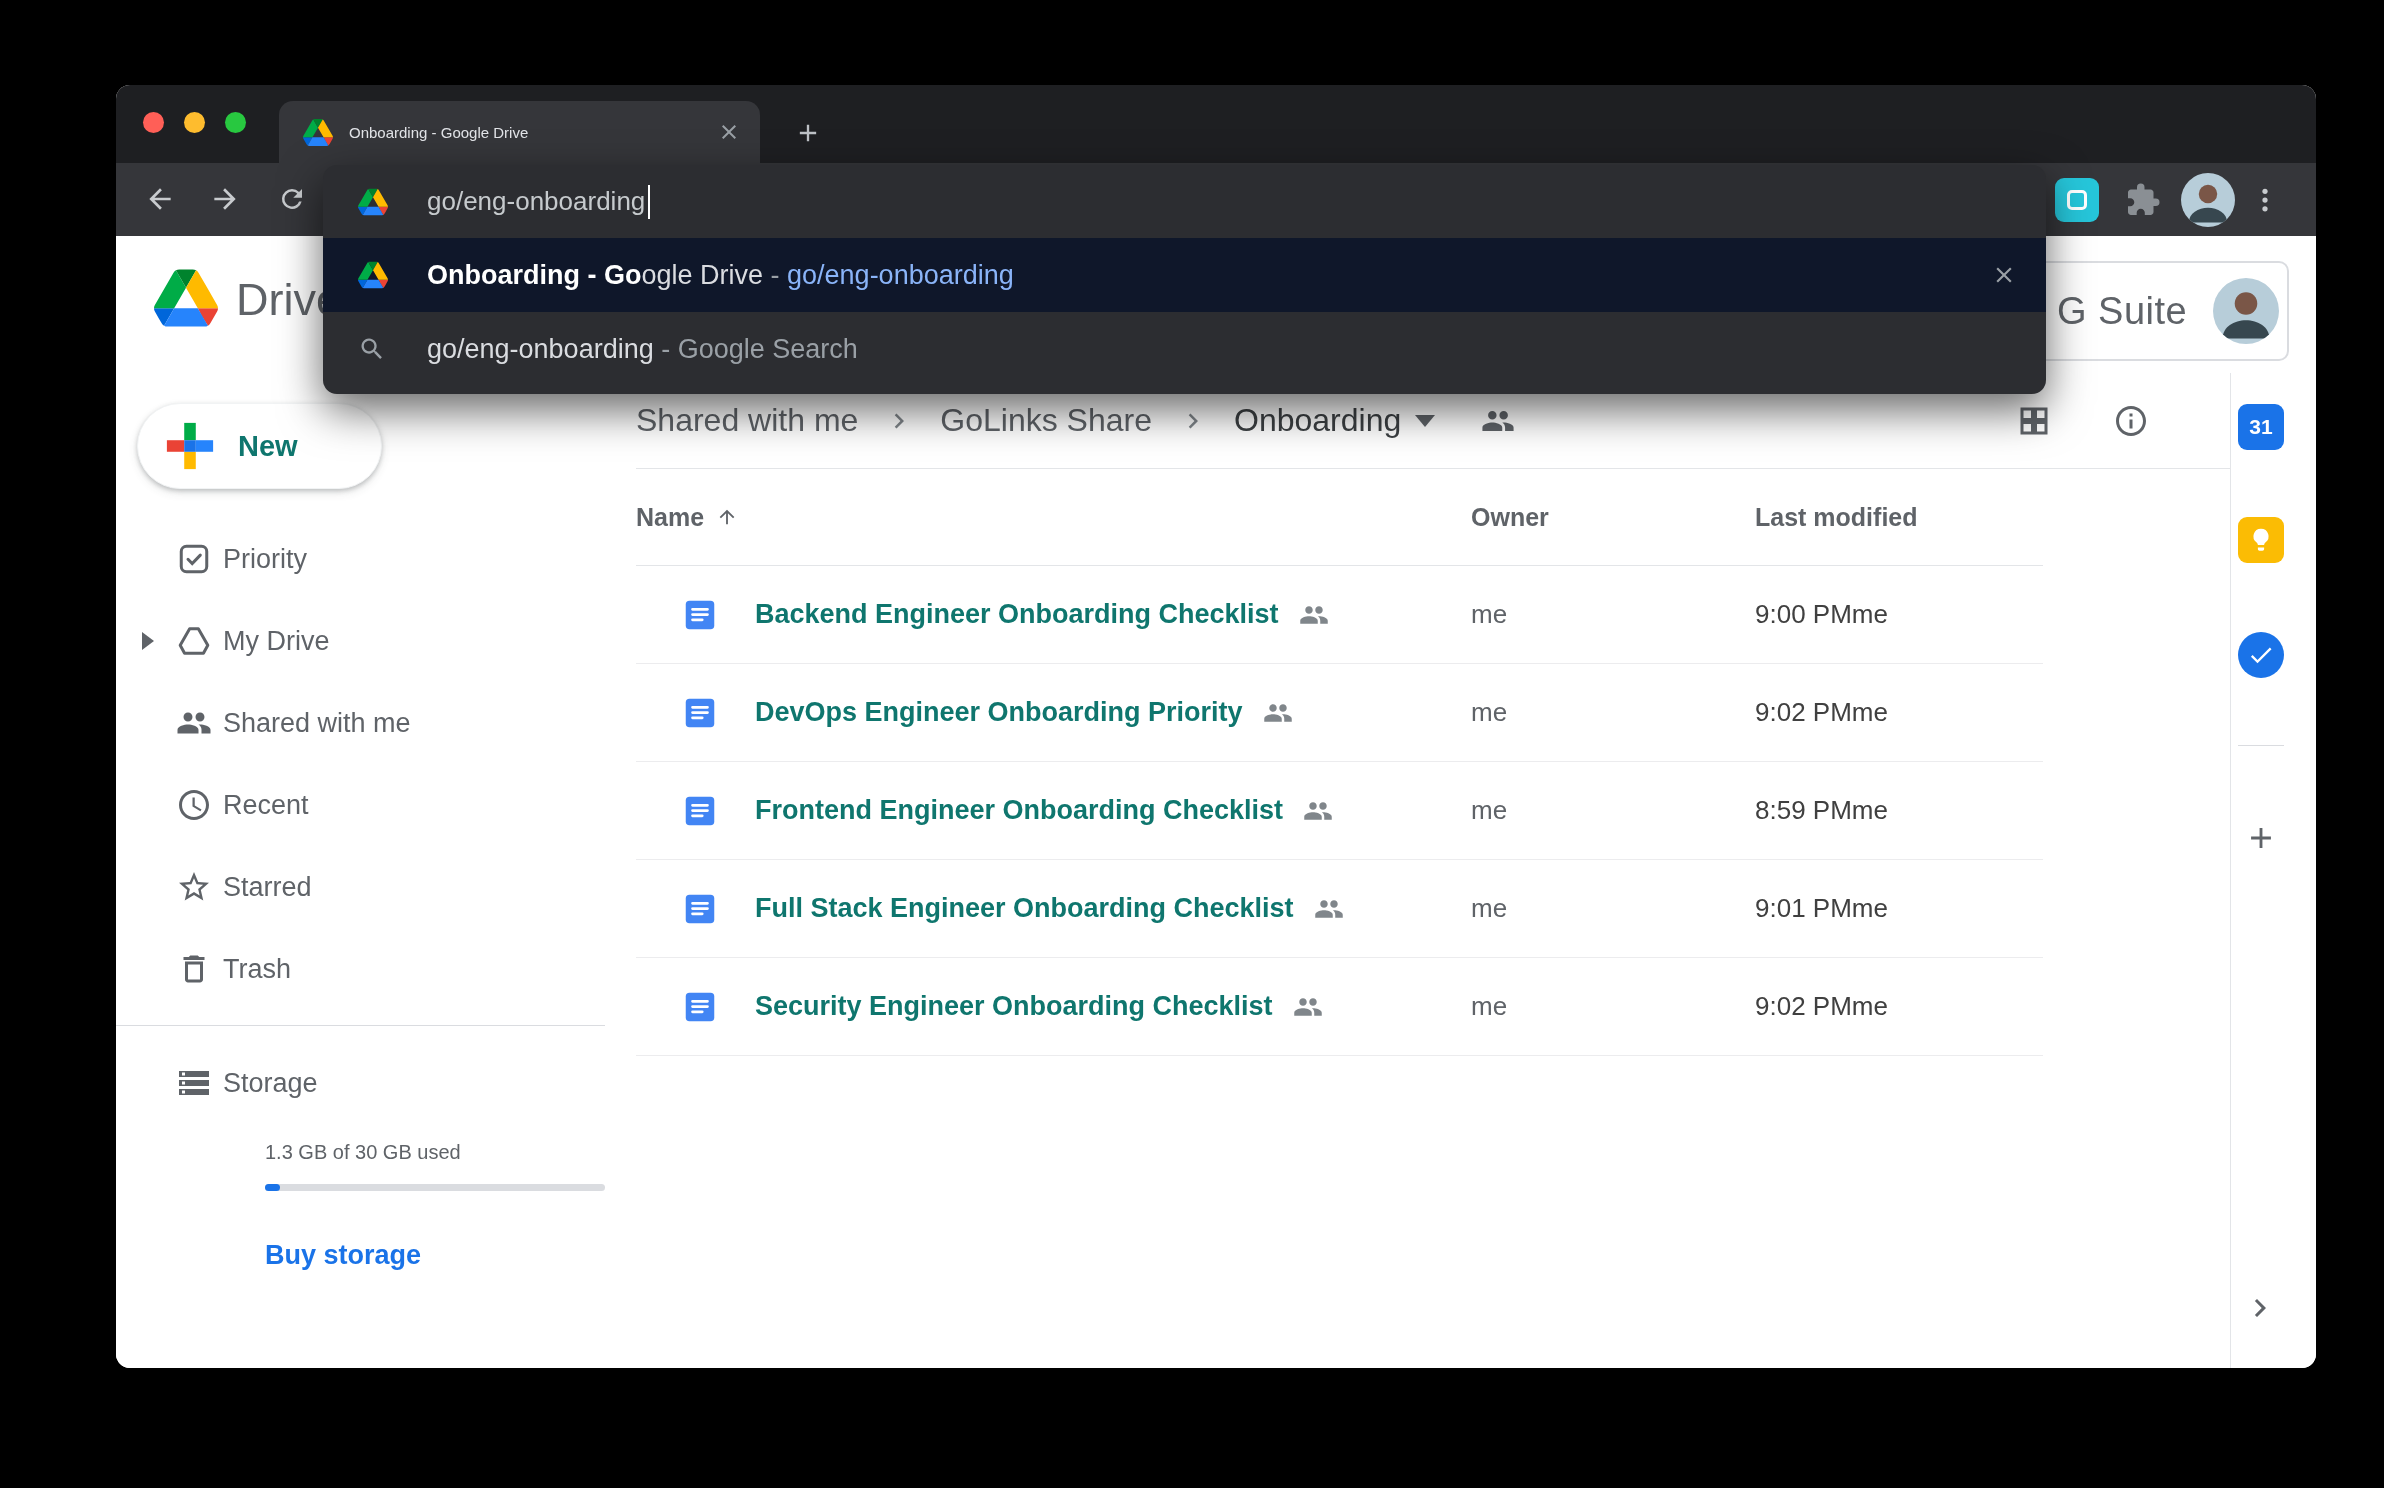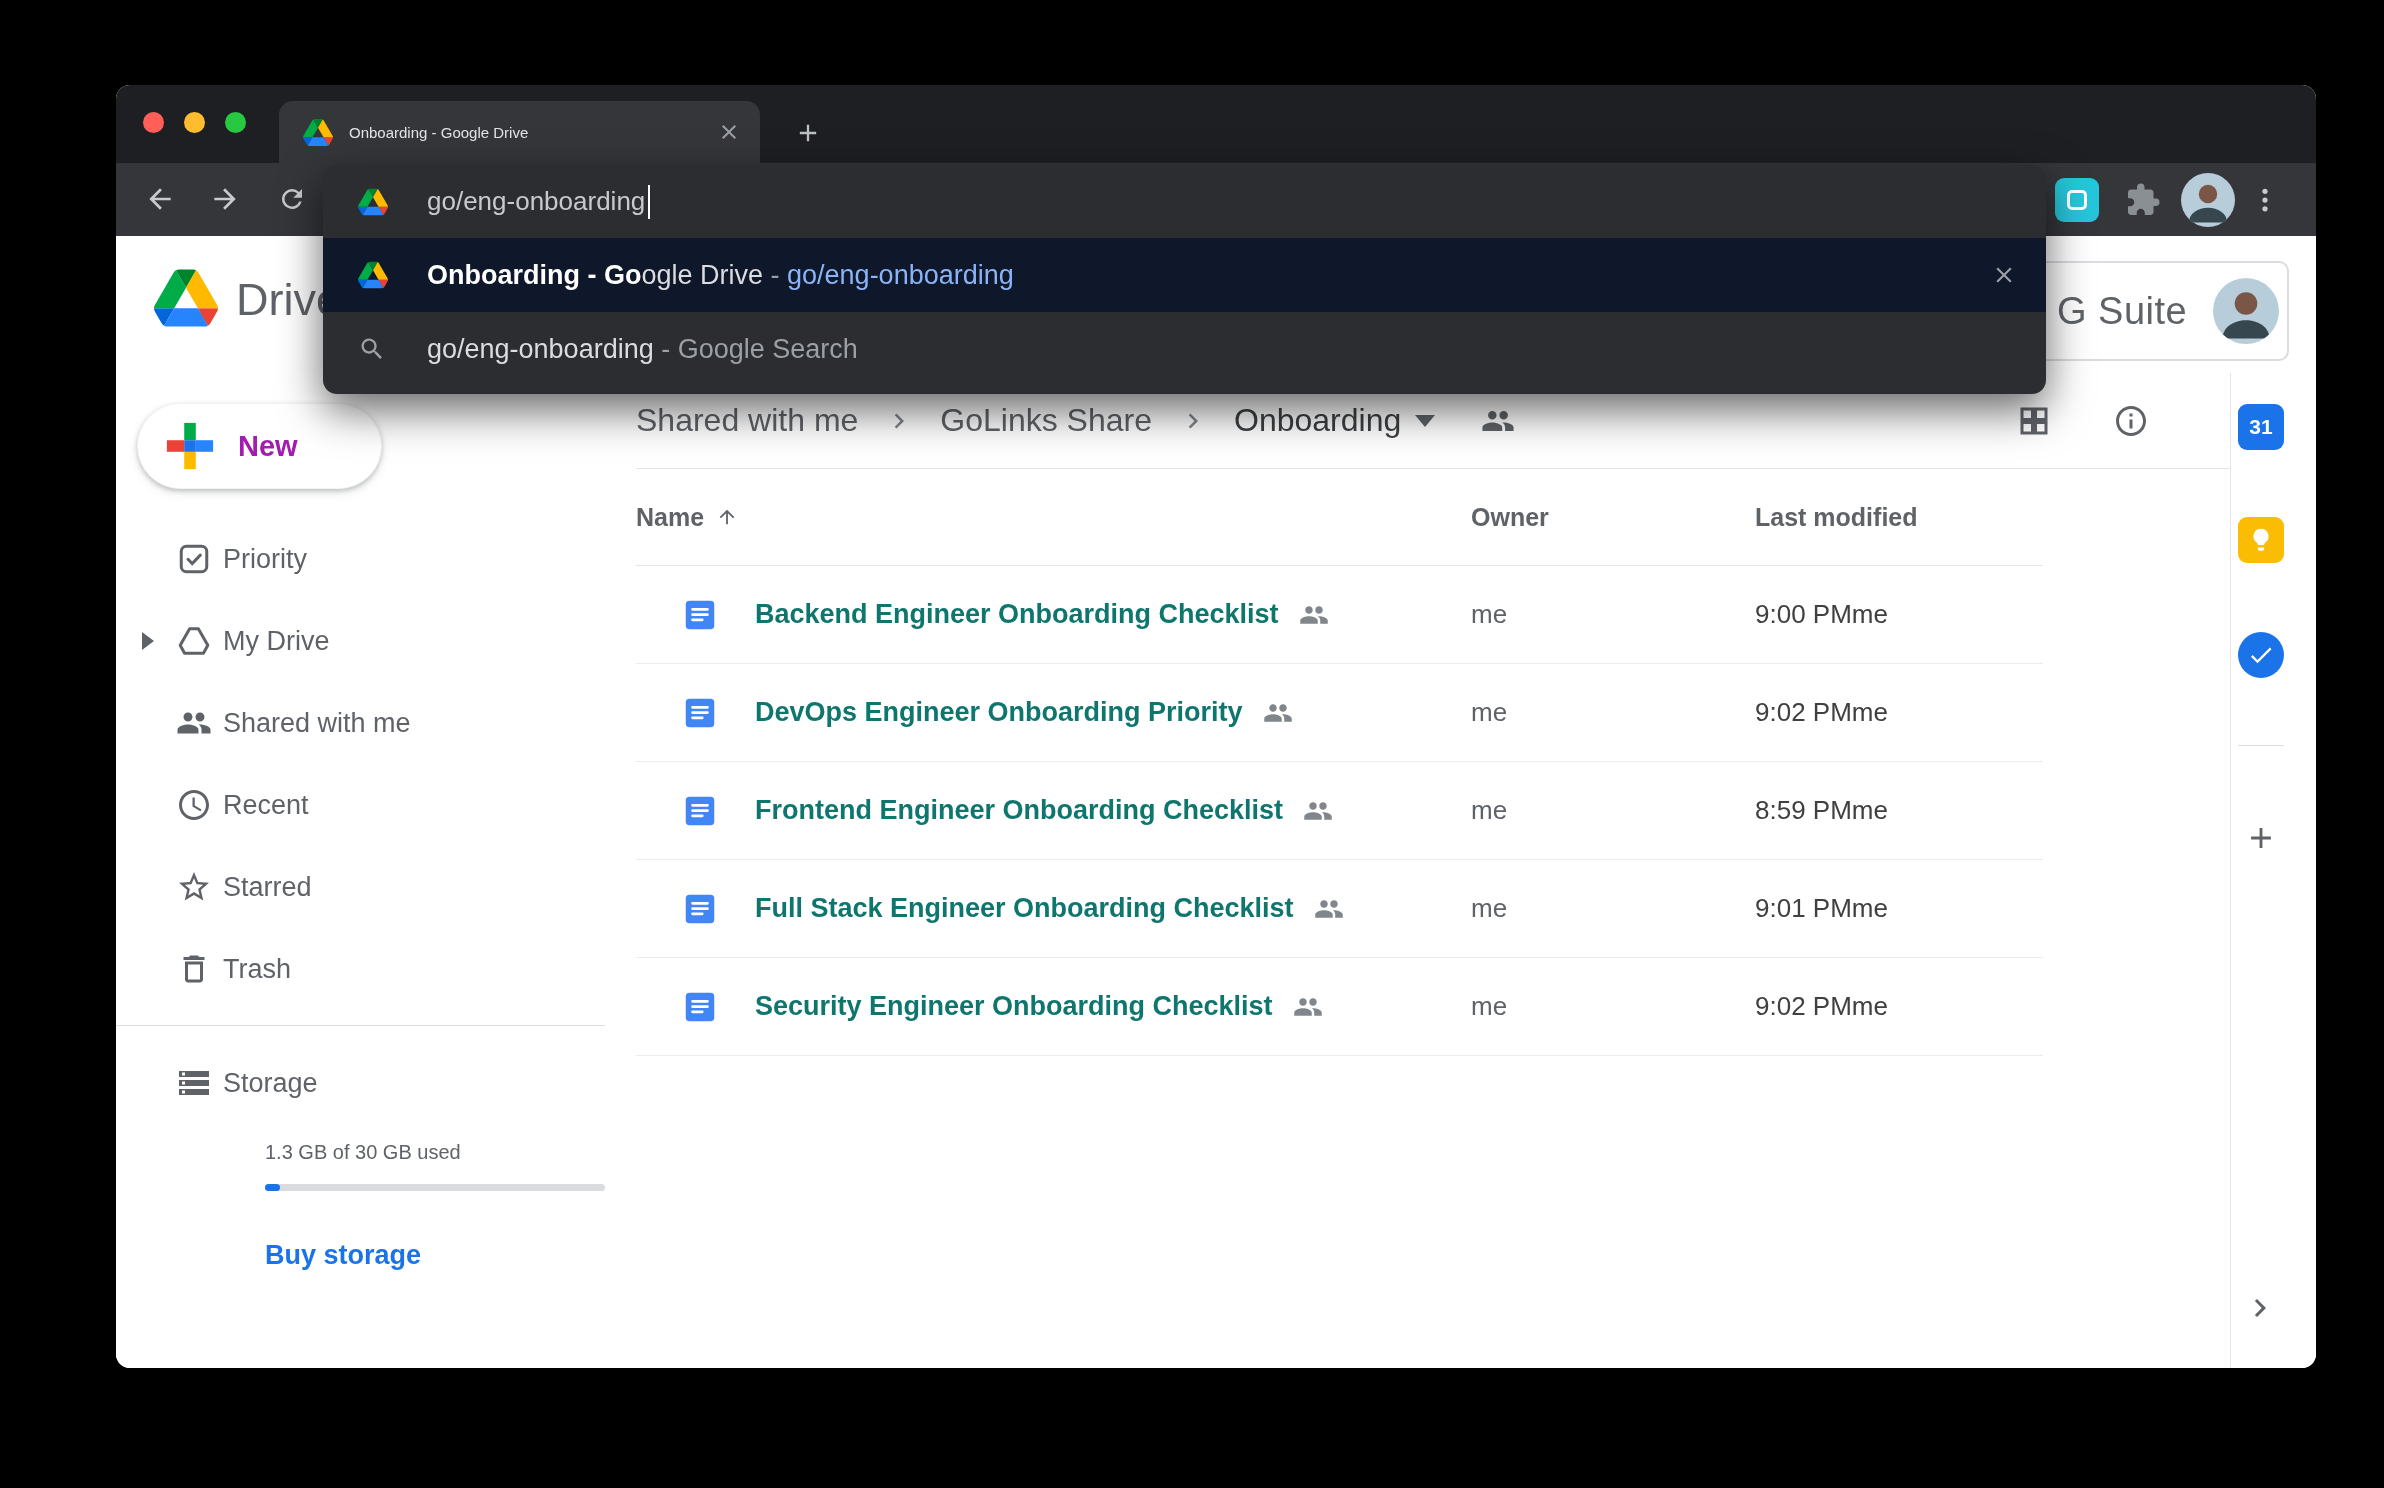--- a/index.html
+++ b/index.html
@@ -59,21 +59,21 @@
 
   .gsuite-box { position:absolute; left:1909px; top:25px; width:264px; height:100px;
                 border:2px solid #dadce0; border-radius:10px; display:flex; align-items:center; }
   .gsuite-label { margin-left:30px; font-size:38px; color:#5f6368; letter-spacing:.5px; }
   .avatar-lg { margin-left:auto; margin-right:8px; width:66px; height:66px; border-radius:50%; overflow:hidden; }
 
   .new-btn { position:absolute; left:21px; top:167px; width:245px; height:86px; background:#fff;
              border:1px solid #f1f3f4; border-radius:44px; display:flex; align-items:center;
              box-shadow:0 2px 4px rgba(60,64,67,.25), 0 4px 10px rgba(60,64,67,.12); }
   .new-btn svg { margin-left:26px; }
-  .new-label { margin-left:22px; font-size:29px; color:#a21caf; font-weight:bold; }
+  .new-label { margin-left:22px; font-size:29px; color:#0f766e; font-weight:bold; }
 
   .side-item { position:absolute; left:0; width:489px; height:82px; display:flex; align-items:center;
                font-size:27px; color:#5f6368; }
   .side-ic { position:absolute; left:60px; width:36px; height:36px; color:#5f6368; }
   .side-label { margin-left:107px; }
   .expand-caret { position:absolute; left:26px; width:0; height:0;
                   border-top:9px solid transparent; border-bottom:9px solid transparent;
                   border-left:12px solid #5f6368; }
   .side-div { position:absolute; top:789px; left:0; width:489px; border-top:1px solid #dadce0; }
   .storage-usage { position:absolute; left:149px; top:905px; font-size:20px; color:#5f6368; }

